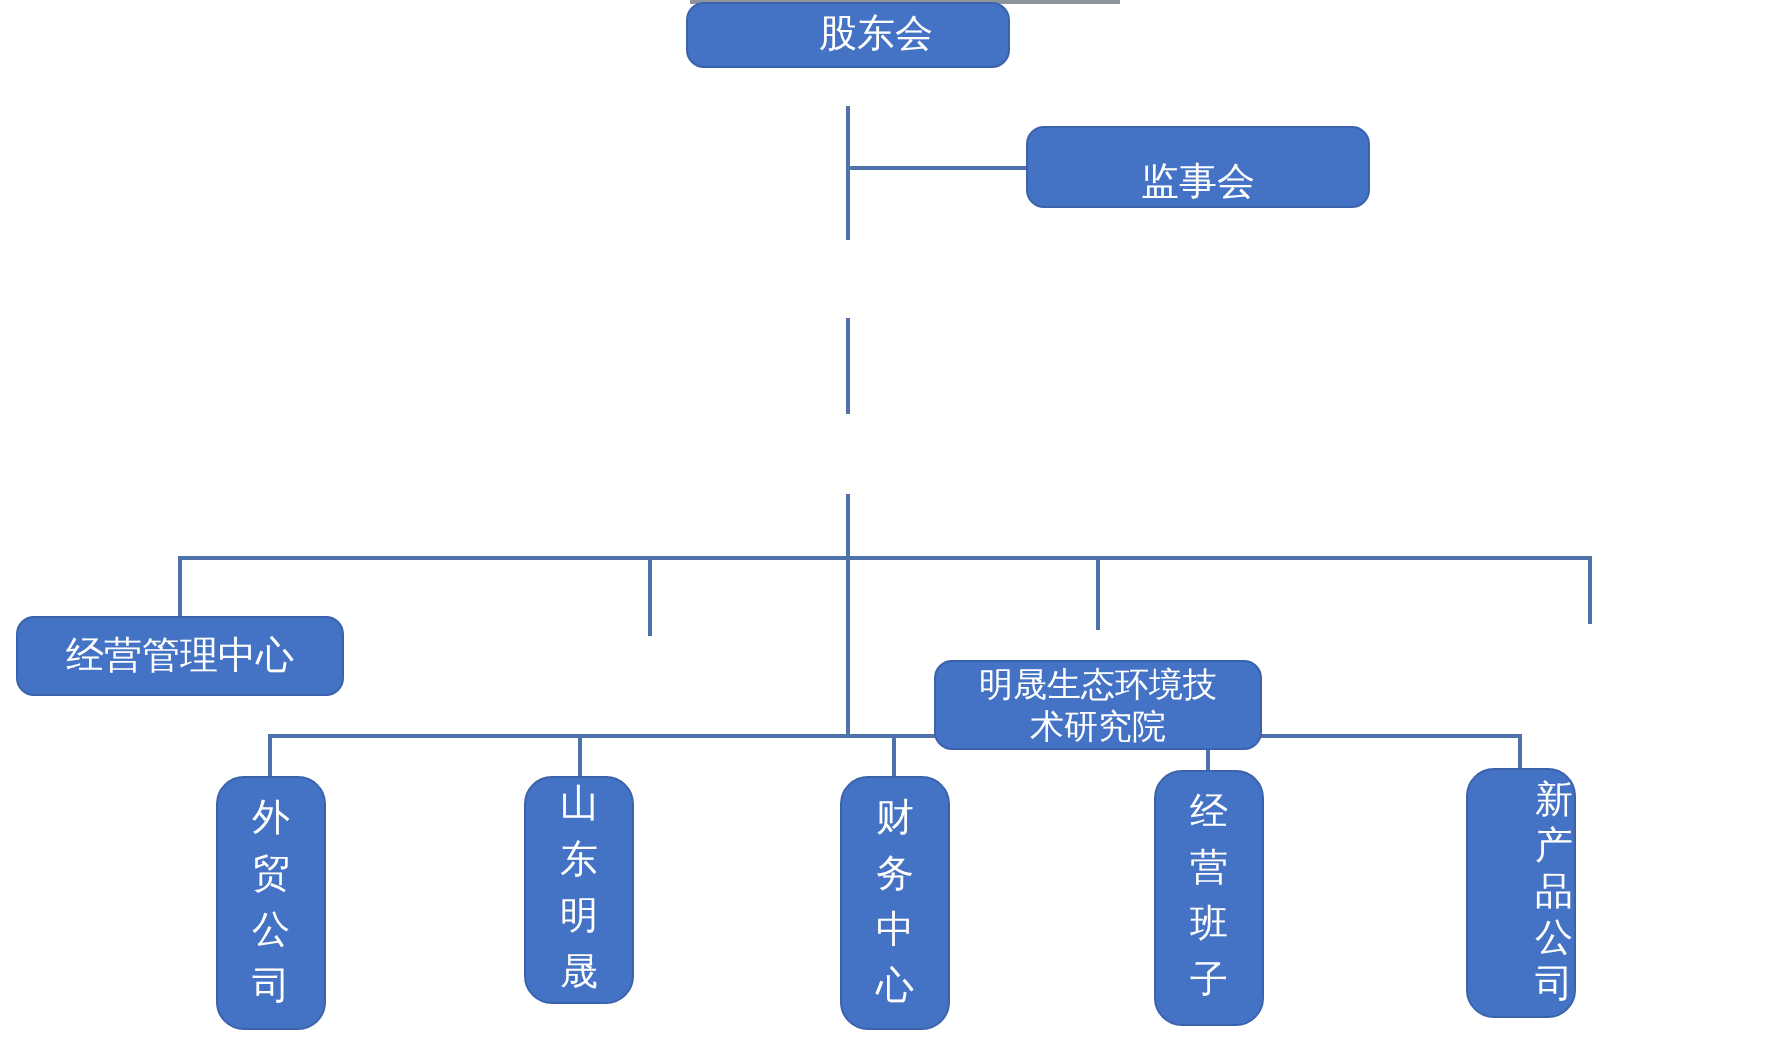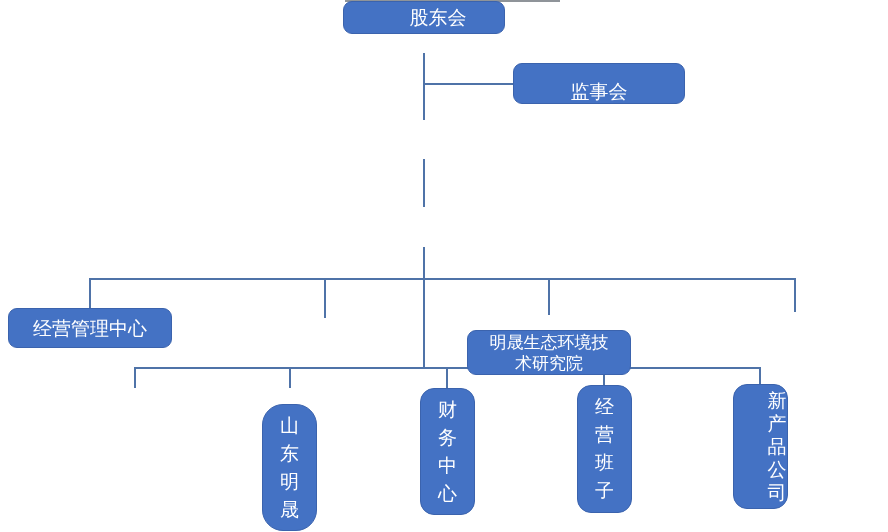--- a/index.html
+++ b/index.html
@@ -58,21 +58,21 @@
   
   #n-shareholders { left: 343px; top: 1px;  width: 162px; height: 33px; padding-left: 28px; }
   #n-supervisory  { left: 513px; top: 63px;  width: 172px; height: 41px; align-items: flex-end; }
   #n-board        { left: 343px; top: 120px; width: 163px; height: 39px; }
   #n-management   { left: 343px; top: 207px; width: 163px; height: 40px; }
   #n-center-0     { left: 8px;   top: 308px; width: 164px; height: 40px; }
   #n-center-1     { left: 243px; top: 318px; width: 164px; height: 40px; }
   #n-center-2     { left: 467px; top: 315px; width: 164px; height: 45px; }
   #n-center-3     { left: 713px; top: 312px; width: 164px; height: 41px; }
   #n-sub-0 { left: 108px; top: 388px; height: 127px; }
-  #n-sub-1 { left: 262px; top: 404px; height: 127px; border-radius: 21px; }
+  #n-sub-1 { left: 262px; top: 388px; height: 114px; }
   #n-sub-2 { left: 420px; top: 388px; height: 127px; }
   #n-sub-3 { left: 577px; top: 385px; height: 128px; }
   #n-sub-4 { left: 733px; top: 384px; height: 125px; }
 </style>
 </head>
 <body>
 
 <div id="canvas">
 
   <div class="artifact" style="left:345px; top:0; width:215px;"></div>
@@ -102,20 +102,23 @@
 
 
 
   <div id="n-center-0" class="node">
     <span>经营管理中心</span>
   </div>
   <div id="n-center-2" class="node research">
     <span class="rlabel">明晟生态环境技术研究院</span>
   </div>
 
+  <div id="n-sub-0" class="node vbox">
+    <span class="vlabel">外贸公司</span>
+  </div>
   <div id="n-sub-1" class="node vbox">
     <span class="vlabel">山东明晟</span>
   </div>
   <div id="n-sub-2" class="node vbox">
     <span class="vlabel">财务中心</span>
   </div>
   <div id="n-sub-3" class="node vbox">
     <span class="vlabel">经营班子</span>
   </div>
   <div id="n-sub-4" class="node vbox five">

